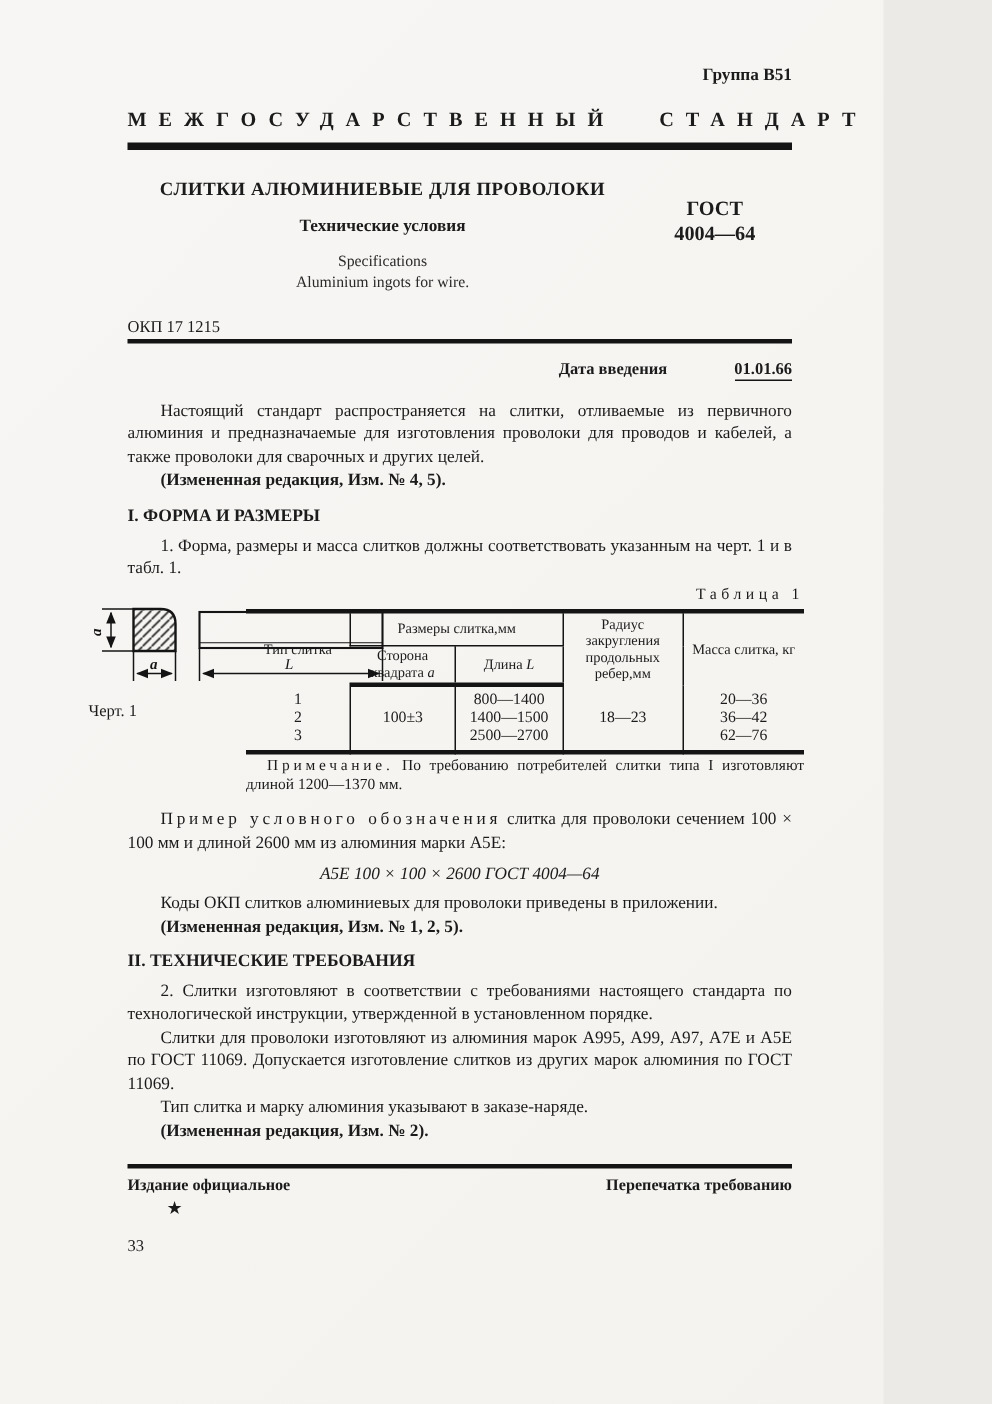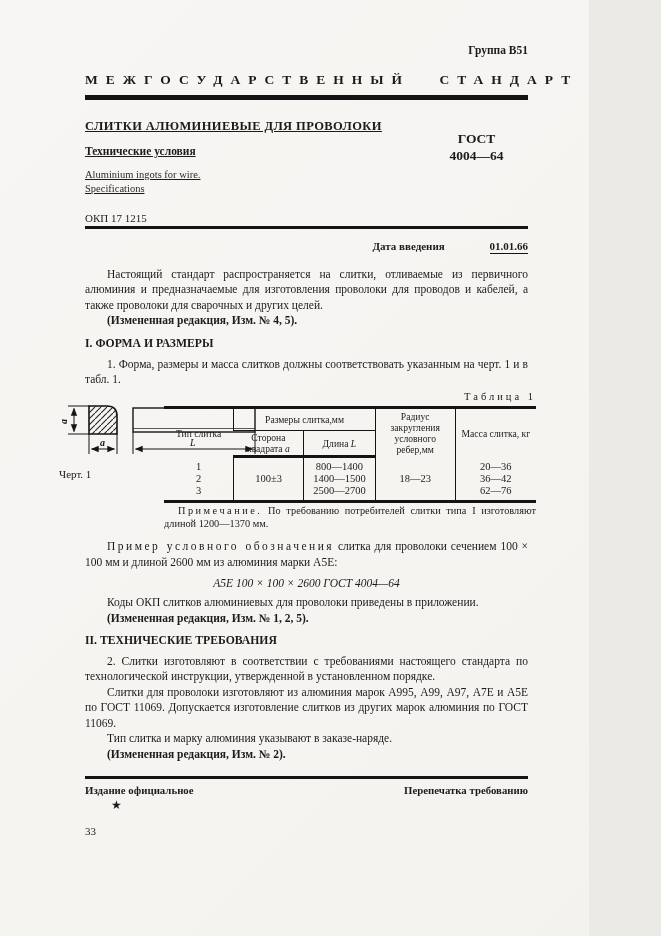--- a/index.html
+++ b/index.html
@@ -17,21 +17,21 @@
   }
   .content{padding:0 61px 0 85px;}
 
   .group-label{padding-top:44px;text-align:right;font-weight:bold;font-size:11.5px;}
   .std-name{margin-top:16px;text-align:center;font-weight:bold;font-size:13.5px;
     letter-spacing:8px;word-spacing:18px;white-space:nowrap;}
   .rule-thick{height:5px;background:#141414;margin-top:7px;}
   .rule-mid{height:3px;background:#141414;}
 
   .title-block{display:flex;margin-top:19px;}
-  .title-left{width:340px;text-decoration:underline;}
+  .title-left{width:340px;text-align:center;}
   .doc-title{font-weight:bold;font-size:12.5px;letter-spacing:0.4px;}
   .doc-subtitle{font-weight:bold;font-size:11.5px;margin-top:11px;}
   .doc-en{font-size:10.5px;line-height:13.5px;margin-top:11px;color:#2a2a2a;}
   .title-right{flex:1;text-align:center;font-weight:bold;font-size:13.5px;
     line-height:17px;padding-top:11px;}
 
   .okp{margin-top:17px;font-size:11px;}
   .okp-rule{margin-top:2px;}
   .date-line{text-align:right;font-weight:bold;font-size:11px;margin-top:11px;}
   .date-value{border-bottom:1.5px solid #141414;padding-bottom:1px;margin-left:42px;}
@@ -81,22 +81,22 @@
     <div class="group-label">Группа В51</div>
 
     <div class="std-name">МЕЖГОСУДАРСТВЕННЫЙ СТАНДАРТ</div>
     <div class="rule-thick"></div>
 
     <div class="title-block">
       <div class="title-left">
         <div class="doc-title">СЛИТКИ АЛЮМИНИЕВЫЕ ДЛЯ ПРОВОЛОКИ</div>
         <div class="doc-subtitle">Технические условия</div>
         <div class="doc-en">
+          <div>Specifications</div>
           <div>Aluminium ingots for wire.</div>
-          <div>Specifications</div>
         </div>
       </div>
       <div class="title-right">
         <div>ГОСТ</div>
         <div>4004—64</div>
       </div>
     </div>
 
     <div class="okp">ОКП 17 1215</div>
     <div class="rule-mid okp-rule"></div>
@@ -121,21 +121,21 @@
           <col class="c1">
             <col class="c2">
             <col class="c3">
             <col class="c4">
             <col class="c5">
         </colgroup>
         <thead>
           <tr>
             <th rowspan="2">Тип слитка</th>
             <th colspan="2" class="group-head">Размеры слитка,мм</th>
-            <th rowspan="2">Радиус закругления условного ребер,мм</th>
+            <th rowspan="2">Радиус закругления продольных ребер,мм</th>
             <th rowspan="2">Масса слитка, кг</th>
           </tr>
           <tr>
             <th><span>Сторона квадрата</span> <i>a</i></th>
             <th><span>Длина</span> <i>L</i></th>
           </tr>
         </thead>
         <tbody>
           <tr>
             <td>

